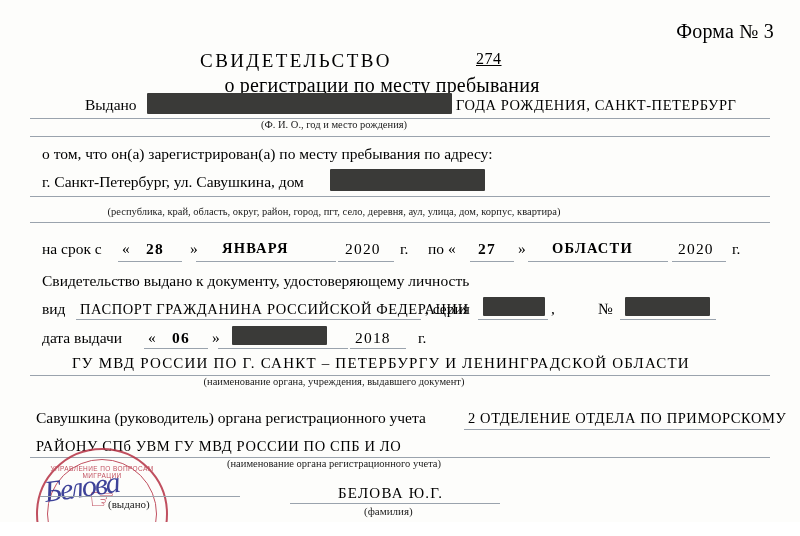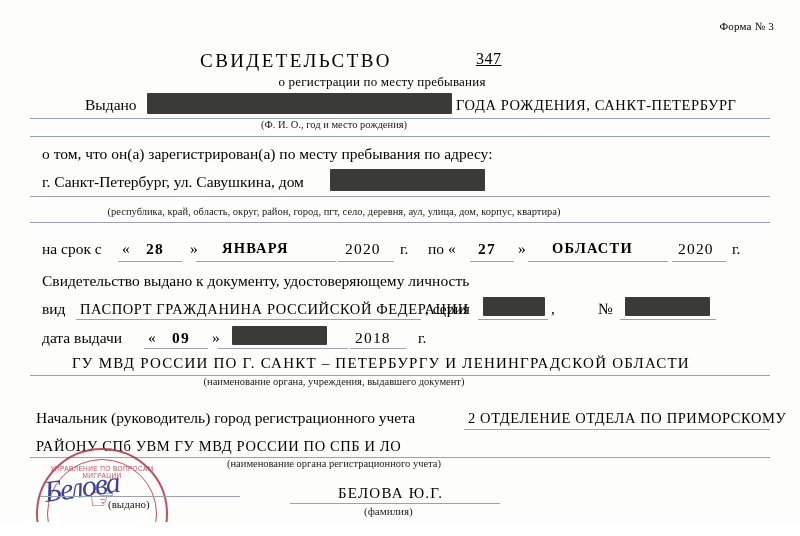--- a/index.html
+++ b/index.html
@@ -18,21 +18,21 @@
   .page {
     position: relative;
     width: 800px;
     height: 536px;
     background: #fdfdfb;
   }
   .form-no {
     position: absolute;
     top: 20px;
     right: 26px;
-    font-size: 11px;
+    font-size: 20px;
     letter-spacing: 0.2px;
   }
   .title {
     position: absolute;
     top: 50px;
     left: 0;
     width: 652px;
     text-align: center;
     font-size: 19px;
     letter-spacing: 2.4px;
@@ -49,21 +49,21 @@
     font-size: 16px;
     text-decoration: underline;
     letter-spacing: 0.5px;
   }
   .subtitle {
     position: absolute;
     top: 74px;
     left: 0;
     width: 800px;
     text-align: center;
-    font-size: 13px;
+    font-size: 20px;
     letter-spacing: 0.2px;
   }
   .subtitle-inner {
     display: inline-block;
     margin-left: -36px;
   }
 
   
   .rule {
     position: absolute;
@@ -171,21 +171,21 @@
 </head>
 <body>
 
 <div class="page">
 
   <div class="form-no">Форма № 3</div>
 
   <div class="title">
     <span class="title-inner">СВИДЕТЕЛЬСТВО</span>
   </div>
-  <div class="cert-number">347</div>
+  <div class="cert-number">274</div>
 
   <div class="subtitle">
     <span class="subtitle-inner">о регистрации по месту пребывания</span>
   </div>
 
   <div class="lbl" style="top:96px; left:85px;">Выдано</div>
   <div class="redact" style="left:147px; top:93px; width:305px; height:21px;"></div>
   <div class="val caps" style="top:97px; left:456px;">ГОДА РОЖДЕНИЯ, САНКТ-ПЕТЕРБУРГ</div>
   <div class="rule" style="left:30px; top:118px; width:740px;"></div>
   <div class="caption" style="top:119px;">(Ф. И. О., год и место рождения)</div>
@@ -228,34 +228,34 @@
   <div class="redact" style="left:483px; top:297px; width:62px; height:19px;"></div>
   <div class="lbl" style="top:300px; left:551px;">,</div>
   <div class="lbl" style="top:300px; left:598px;">№</div>
   <div class="redact" style="left:625px; top:297px; width:85px; height:19px;"></div>
   <div class="rule" style="left:76px; top:319px; width:345px;"></div>
   <div class="rule" style="left:478px; top:319px; width:70px;"></div>
   <div class="rule" style="left:620px; top:319px; width:96px;"></div>
 
   <div class="lbl" style="top:329px; left:42px;">дата выдачи</div>
   <div class="lbl" style="top:329px; left:148px;">«</div>
-  <div class="val spaced" style="top:329px; left:172px; font-weight:bold;">09</div>
+  <div class="val spaced" style="top:329px; left:172px; font-weight:bold;">06</div>
   <div class="lbl" style="top:329px; left:212px;">»</div>
   <div class="redact" style="left:232px; top:326px; width:95px; height:19px;"></div>
   <div class="val spaced" style="top:329px; left:355px;">2018</div>
   <div class="lbl" style="top:329px; left:418px;">г.</div>
   <div class="rule" style="left:144px; top:348px; width:64px;"></div>
   <div class="rule" style="left:218px; top:348px; width:130px;"></div>
   <div class="rule" style="left:350px; top:348px; width:56px;"></div>
 
   <div class="val spaced" style="top:355px; left:42px; font-size:15px;margin-left:30px;">ГУ  МВД  РОССИИ  ПО  Г. САНКТ – ПЕТЕРБУРГУ  И  ЛЕНИНГРАДСКОЙ ОБЛАСТИ</div>
   <div class="rule" style="left:30px; top:375px; width:740px;"></div>
   <div class="caption" style="top:376px;">(наименование органа, учреждения, выдавшего документ)</div>
 
-  <div class="lbl" style="top:409px; left:36px;">Начальник (руководитель) город регистрационного учета</div>
+  <div class="lbl" style="top:409px; left:36px;">Савушкина (руководитель) органа регистрационного учета</div>
   <div class="val caps" style="top:410px; left:468px;">2 ОТДЕЛЕНИЕ ОТДЕЛА  ПО ПРИМОРСКОМУ</div>
   <div class="rule" style="left:464px; top:429px; width:306px;"></div>
   <div class="val caps" style="top:438px; left:36px;">РАЙОНУ СПб УВМ  ГУ  МВД  РОССИИ  ПО СПБ  И  ЛО</div>
   <div class="rule" style="left:30px; top:457px; width:740px;"></div>
   <div class="caption" style="top:458px;">(наименование органа регистрационного учета)</div>
 
   <div class="stamp">
     <div class="stamp-text-top">УПРАВЛЕНИЕ ПО ВОПРОСАМ МИГРАЦИИ</div>
     <div class="stamp-eagle">☞</div>
     <div class="stamp-mid">ГУ МВД РОССИИ</div>

